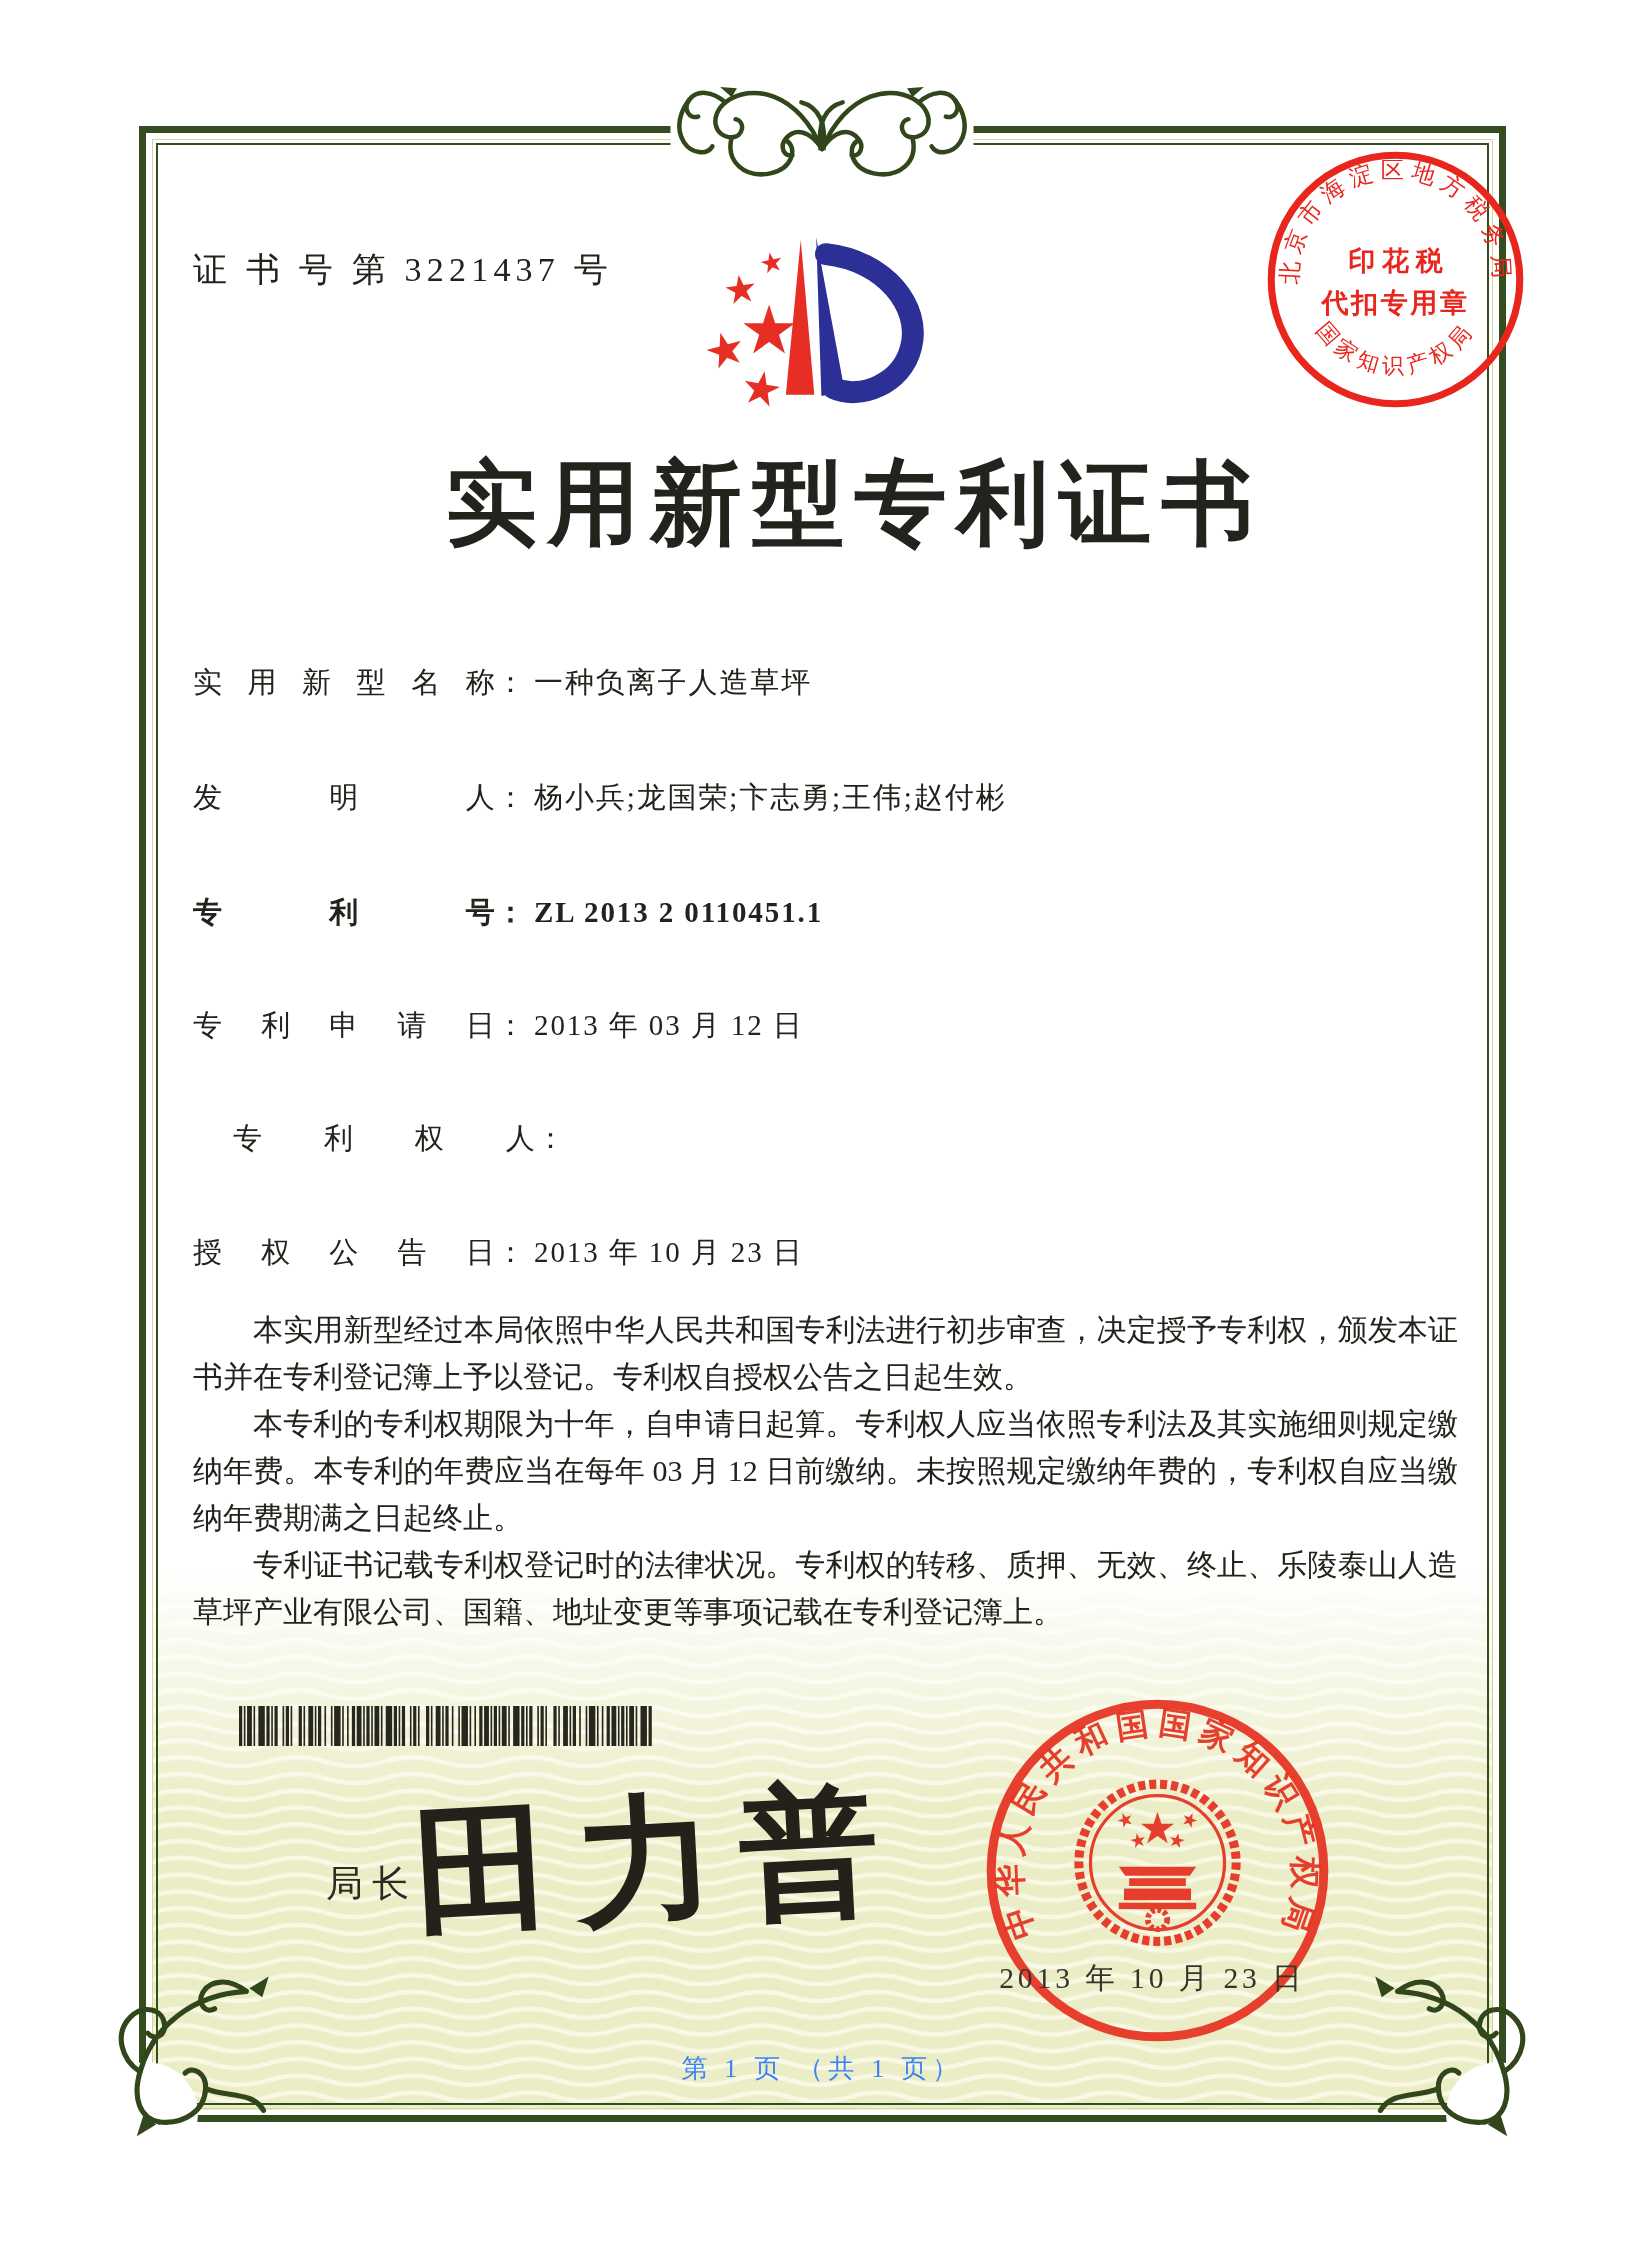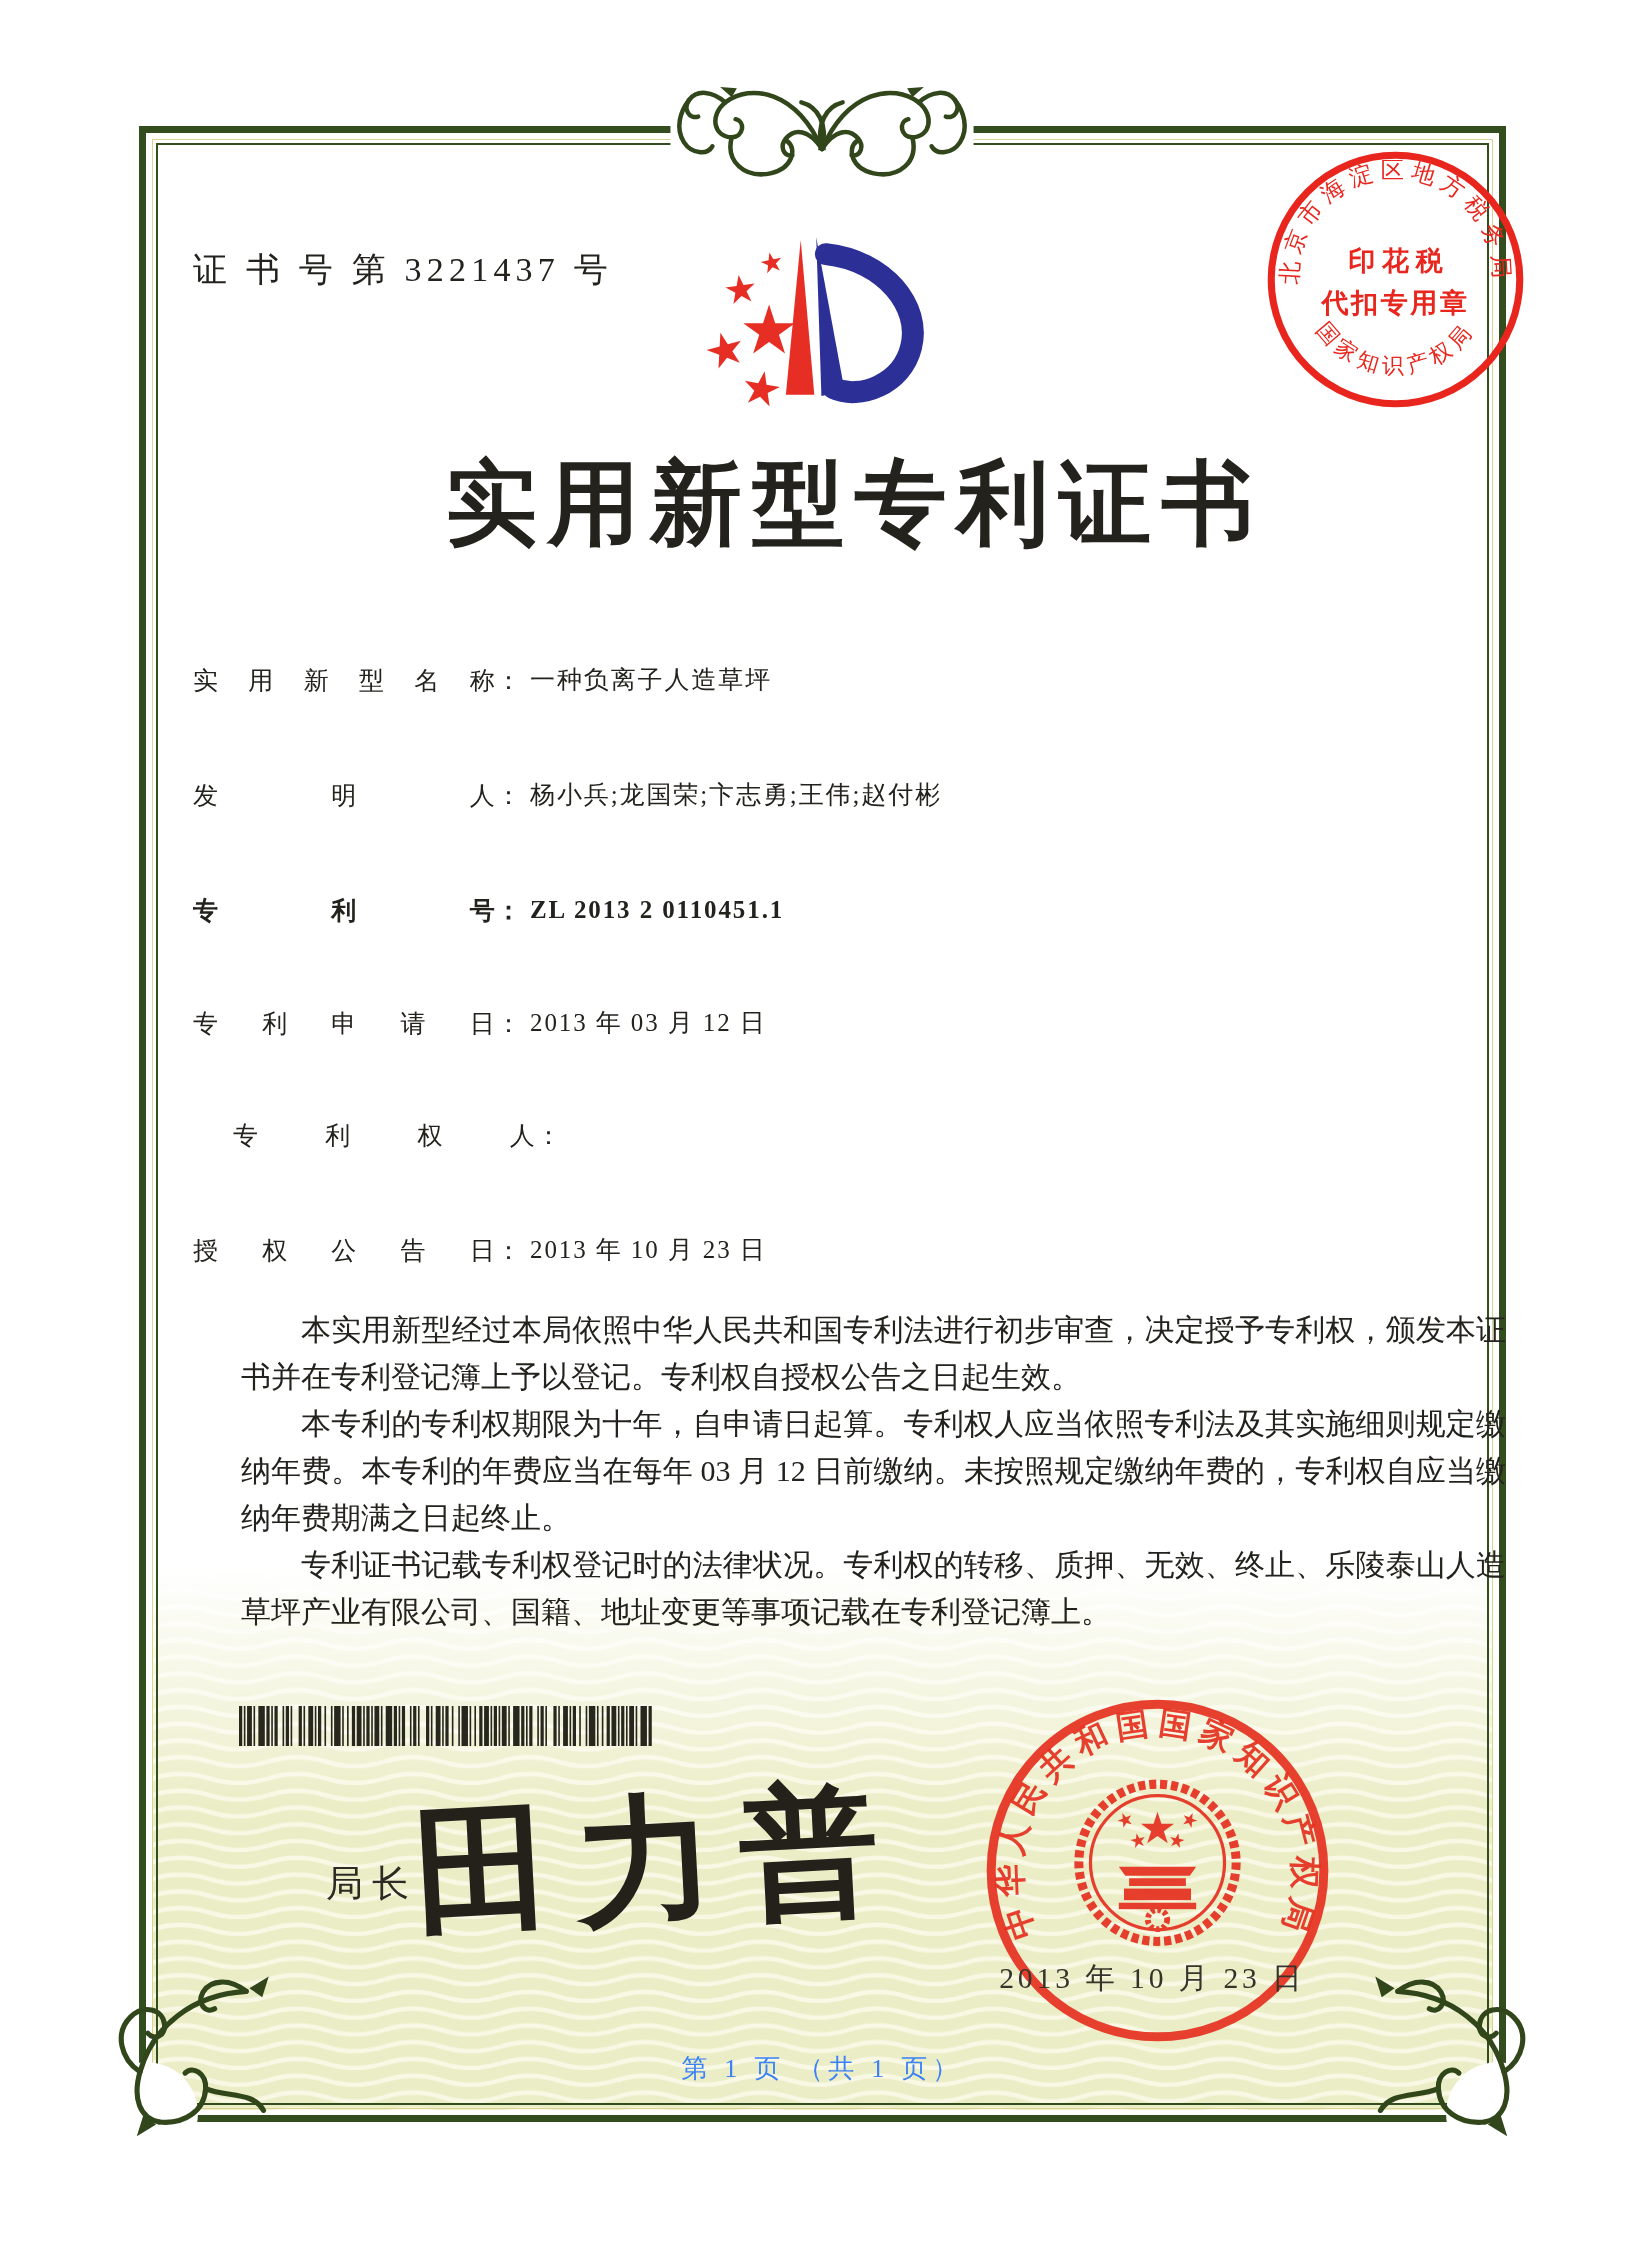--- a/index.html
+++ b/index.html
@@ -13,27 +13,27 @@
   .frame-gold{position:absolute;inset:5.8px;border:1.3px solid #d6d692;}
   .frame-inner{position:absolute;inset:10.3px;border:2.6px solid #344d1e;}
   
   .waves{position:absolute;left:152px;top:1567px;width:1340px;height:543px;z-index:1;}
   .waves-fade{position:absolute;left:152px;top:1567px;width:1340px;height:245px;z-index:1;
     background:linear-gradient(to bottom,#ffffff 0%,rgba(255,255,255,0) 100%);}
   
   .cert-no{position:absolute;left:193px;top:247px;font-size:34px;letter-spacing:5.2px;z-index:3;}
   .doc-title{position:absolute;left:0;top:442px;width:1645px;text-align:center;
     font-size:92px;font-weight:bold;letter-spacing:10.3px;z-index:3;padding-left:32px;}
-  .field{position:absolute;left:193px;font-size:25px;z-index:3;display:flex;align-items:flex-end;}
+  .field{position:absolute;left:193px;font-size:29px;z-index:3;display:flex;align-items:center;}
   .field .lbl{display:inline-block;width:303px;text-align:justify;text-align-last:justify;letter-spacing:1.3px;}
   .field .colon{display:inline-block;margin-right:9px;}
   .field .val{display:inline-block;white-space:pre-line;line-height:1.36;letter-spacing:1.9px;}
   .f1{top:663px;} .f2{top:778px;} .f3{top:893px;font-weight:bold;} .f4{top:1006px;} .f5{top:1119px;margin-left:40px;} .f6{top:1233px;}
   .body-text{position:absolute;left:193px;top:1306px;width:1265px;z-index:3;
-    font-size:30px;line-height:47px;text-align:justify;margin-left:48px;}
+    font-size:30px;line-height:47px;text-align:justify;}
   .body-text p{margin:0;text-indent:2em;}
   .barcode{position:absolute;left:239px;top:1706px;width:416px;height:40px;z-index:3;}
   .sig-label{position:absolute;left:326px;top:1859px;font-size:37px;letter-spacing:9px;z-index:3;color:#2c2b23;}
   .sig-name{position:absolute;left:413px;top:1768px;font-size:139px;font-weight:bold;
     letter-spacing:24.5px;color:#23211a;transform:rotate(-3deg);z-index:3;}
   .footer{position:absolute;left:0;top:2051px;width:1645px;text-align:center;
     font-size:26px;letter-spacing:5.2px;color:#3b82f6;z-index:3;}
   
   .logo{position:absolute;left:658px;top:227px;z-index:3;}
   .tax-stamp{position:absolute;left:1259px;top:143px;z-index:3;}

